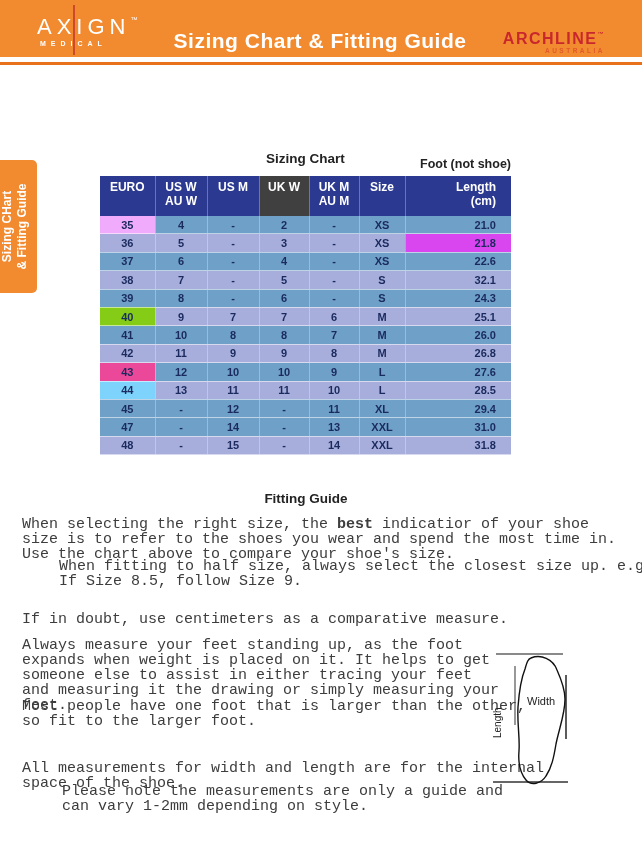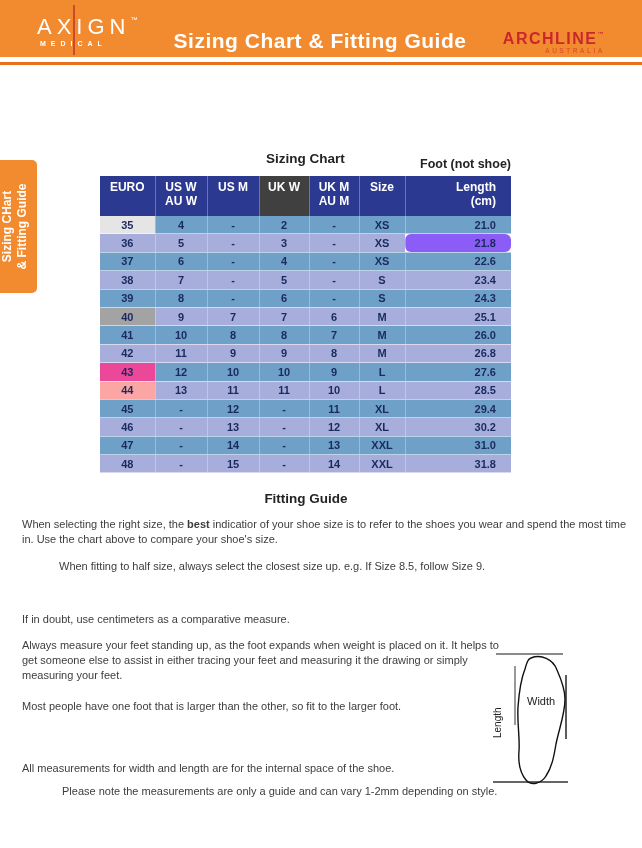--- a/index.html
+++ b/index.html
@@ -40,21 +40,21 @@
   table.sizing th{color:#fff;font-size:12px;font-weight:bold;height:35px;vertical-align:top;
     padding:5px 0 0 0;line-height:13.5px;text-align:center;}
   table.sizing th.col-len,table.sizing td.col-len{text-align:right;padding-right:15px;}
   table.sizing td{font-size:11px;font-weight:bold;height:17.4px;text-align:center;
     border-bottom:1px solid rgba(255,255,255,0.55);padding:0;}
   table.sizing td+td,table.sizing th+th{border-left:1px solid rgba(255,255,255,0.3);}
 
   
   .sec-heading{position:absolute;left:0;width:612px;text-align:center;font-weight:bold;
     font-size:13.5px;color:#232323;}
-  .body-text{position:absolute;left:22px;margin:0;font-size:11px;line-height:15px;color:#3d3d3d;}
+  .body-text{position:absolute;left:22px;margin:0;font-size:15px;line-height:15px;color:#3d3d3d;font-family:Liberation Mono, monospace;}
   .p1{top:517px;width:605px;}
   .p2{top:559px;width:605px;margin-left:37px;}
   .m-p1{top:612px;width:605px;}
   .m-p2{top:638px;width:482px;}
   .m-p3{top:699px;width:520px;}
   .m-p4{top:761px;width:540px;}
   .m-p5{top:784px;width:450px;margin-left:40px;}
 
   
   .diagram{position:absolute;left:485px;top:643px;width:120px;height:152px;}
@@ -125,66 +125,66 @@
             <div></div>
           </th>
           <th class="col-len" style="background: rgb(43, 57, 144);">
             <div>Length</div>
             <div>(cm)</div>
           </th>
         </tr>
       </thead>
     <tbody id="table-body">
         <tr>
-          <td style="background: #e5e5e5; color: rgb(26, 42, 94);">35</td>
+          <td style="background: #f0abfc; color: rgb(26, 42, 94);">35</td>
           <td style="background: rgb(111, 160, 200); color: rgb(26, 42, 94);">4</td>
           <td style="background: rgb(111, 160, 200); color: rgb(26, 42, 94);">-</td>
           <td style="background: rgb(111, 160, 200); color: rgb(26, 42, 94);">2</td>
           <td style="background: rgb(111, 160, 200); color: rgb(26, 42, 94);">-</td>
           <td style="background: rgb(111, 160, 200); color: rgb(26, 42, 94);">XS</td>
           <td class="col-len" style="background: rgb(111, 160, 200); color: rgb(26, 42, 94);">21.0</td>
         </tr>
         <tr>
           <td style="background: rgb(167, 174, 219); color: rgb(26, 42, 94);">36</td>
           <td style="background: rgb(167, 174, 219); color: rgb(26, 42, 94);">5</td>
           <td style="background: rgb(167, 174, 219); color: rgb(26, 42, 94);">-</td>
           <td style="background: rgb(167, 174, 219); color: rgb(26, 42, 94);">3</td>
           <td style="background: rgb(167, 174, 219); color: rgb(26, 42, 94);">-</td>
           <td style="background: rgb(167, 174, 219); color: rgb(26, 42, 94);">XS</td>
-          <td class="col-len" style="background: #8b5cf6; color: rgb(26, 42, 94); border-radius: 6px;">21.8</td>
+          <td class="col-len" style="background: #d946ef; color: rgb(26, 42, 94);">21.8</td>
         </tr>
         <tr>
           <td style="background: rgb(111, 160, 200); color: rgb(26, 42, 94);">37</td>
           <td style="background: rgb(111, 160, 200); color: rgb(26, 42, 94);">6</td>
           <td style="background: rgb(111, 160, 200); color: rgb(26, 42, 94);">-</td>
           <td style="background: rgb(111, 160, 200); color: rgb(26, 42, 94);">4</td>
           <td style="background: rgb(111, 160, 200); color: rgb(26, 42, 94);">-</td>
           <td style="background: rgb(111, 160, 200); color: rgb(26, 42, 94);">XS</td>
           <td class="col-len" style="background: rgb(111, 160, 200); color: rgb(26, 42, 94);">22.6</td>
         </tr>
         <tr>
           <td style="background: rgb(167, 174, 219); color: rgb(26, 42, 94);">38</td>
           <td style="background: rgb(167, 174, 219); color: rgb(26, 42, 94);">7</td>
           <td style="background: rgb(167, 174, 219); color: rgb(26, 42, 94);">-</td>
           <td style="background: rgb(167, 174, 219); color: rgb(26, 42, 94);">5</td>
           <td style="background: rgb(167, 174, 219); color: rgb(26, 42, 94);">-</td>
           <td style="background: rgb(167, 174, 219); color: rgb(26, 42, 94);">S</td>
-          <td class="col-len" style="background: rgb(167, 174, 219); color: rgb(26, 42, 94);">23.4</td>
+          <td class="col-len" style="background: rgb(167, 174, 219); color: rgb(26, 42, 94);">32.1</td>
         </tr>
         <tr>
           <td style="background: rgb(111, 160, 200); color: rgb(26, 42, 94);">39</td>
           <td style="background: rgb(111, 160, 200); color: rgb(26, 42, 94);">8</td>
           <td style="background: rgb(111, 160, 200); color: rgb(26, 42, 94);">-</td>
           <td style="background: rgb(111, 160, 200); color: rgb(26, 42, 94);">6</td>
           <td style="background: rgb(111, 160, 200); color: rgb(26, 42, 94);">-</td>
           <td style="background: rgb(111, 160, 200); color: rgb(26, 42, 94);">S</td>
           <td class="col-len" style="background: rgb(111, 160, 200); color: rgb(26, 42, 94);">24.3</td>
         </tr>
         <tr>
-          <td style="background: #a3a3a3; color: rgb(26, 42, 94);">40</td>
+          <td style="background: #84cc16; color: rgb(26, 42, 94);">40</td>
           <td style="background: rgb(167, 174, 219); color: rgb(26, 42, 94);">9</td>
           <td style="background: rgb(167, 174, 219); color: rgb(26, 42, 94);">7</td>
           <td style="background: rgb(167, 174, 219); color: rgb(26, 42, 94);">7</td>
           <td style="background: rgb(167, 174, 219); color: rgb(26, 42, 94);">6</td>
           <td style="background: rgb(167, 174, 219); color: rgb(26, 42, 94);">M</td>
           <td class="col-len" style="background: rgb(167, 174, 219); color: rgb(26, 42, 94);">25.1</td>
         </tr>
         <tr>
           <td style="background: rgb(111, 160, 200); color: rgb(26, 42, 94);">41</td>
           <td style="background: rgb(111, 160, 200); color: rgb(26, 42, 94);">10</td>
@@ -206,45 +206,36 @@
         <tr>
           <td style="background: #ec4899; color: rgb(26, 42, 94);">43</td>
           <td style="background: rgb(111, 160, 200); color: rgb(26, 42, 94);">12</td>
           <td style="background: rgb(111, 160, 200); color: rgb(26, 42, 94);">10</td>
           <td style="background: rgb(111, 160, 200); color: rgb(26, 42, 94);">10</td>
           <td style="background: rgb(111, 160, 200); color: rgb(26, 42, 94);">9</td>
           <td style="background: rgb(111, 160, 200); color: rgb(26, 42, 94);">L</td>
           <td class="col-len" style="background: rgb(111, 160, 200); color: rgb(26, 42, 94);">27.6</td>
         </tr>
         <tr>
-          <td style="background: #fca5a5; color: rgb(26, 42, 94);">44</td>
+          <td style="background: #7dd3fc; color: rgb(26, 42, 94);">44</td>
           <td style="background: rgb(167, 174, 219); color: rgb(26, 42, 94);">13</td>
           <td style="background: rgb(167, 174, 219); color: rgb(26, 42, 94);">11</td>
           <td style="background: rgb(167, 174, 219); color: rgb(26, 42, 94);">11</td>
           <td style="background: rgb(167, 174, 219); color: rgb(26, 42, 94);">10</td>
           <td style="background: rgb(167, 174, 219); color: rgb(26, 42, 94);">L</td>
           <td class="col-len" style="background: rgb(167, 174, 219); color: rgb(26, 42, 94);">28.5</td>
         </tr>
         <tr>
           <td style="background: rgb(111, 160, 200); color: rgb(26, 42, 94);">45</td>
           <td style="background: rgb(111, 160, 200); color: rgb(26, 42, 94);">-</td>
           <td style="background: rgb(111, 160, 200); color: rgb(26, 42, 94);">12</td>
           <td style="background: rgb(111, 160, 200); color: rgb(26, 42, 94);">-</td>
           <td style="background: rgb(111, 160, 200); color: rgb(26, 42, 94);">11</td>
           <td style="background: rgb(111, 160, 200); color: rgb(26, 42, 94);">XL</td>
           <td class="col-len" style="background: rgb(111, 160, 200); color: rgb(26, 42, 94);">29.4</td>
-        </tr>
-        <tr>
-          <td style="background: rgb(167, 174, 219); color: rgb(26, 42, 94);">46</td>
-          <td style="background: rgb(167, 174, 219); color: rgb(26, 42, 94);">-</td>
-          <td style="background: rgb(167, 174, 219); color: rgb(26, 42, 94);">13</td>
-          <td style="background: rgb(167, 174, 219); color: rgb(26, 42, 94);">-</td>
-          <td style="background: rgb(167, 174, 219); color: rgb(26, 42, 94);">12</td>
-          <td style="background: rgb(167, 174, 219); color: rgb(26, 42, 94);">XL</td>
-          <td class="col-len" style="background: rgb(167, 174, 219); color: rgb(26, 42, 94);">30.2</td>
         </tr>
         <tr>
           <td style="background: rgb(111, 160, 200); color: rgb(26, 42, 94);">47</td>
           <td style="background: rgb(111, 160, 200); color: rgb(26, 42, 94);">-</td>
           <td style="background: rgb(111, 160, 200); color: rgb(26, 42, 94);">14</td>
           <td style="background: rgb(111, 160, 200); color: rgb(26, 42, 94);">-</td>
           <td style="background: rgb(111, 160, 200); color: rgb(26, 42, 94);">13</td>
           <td style="background: rgb(111, 160, 200); color: rgb(26, 42, 94);">XXL</td>
           <td class="col-len" style="background: rgb(111, 160, 200); color: rgb(26, 42, 94);">31.0</td>
         </tr>

